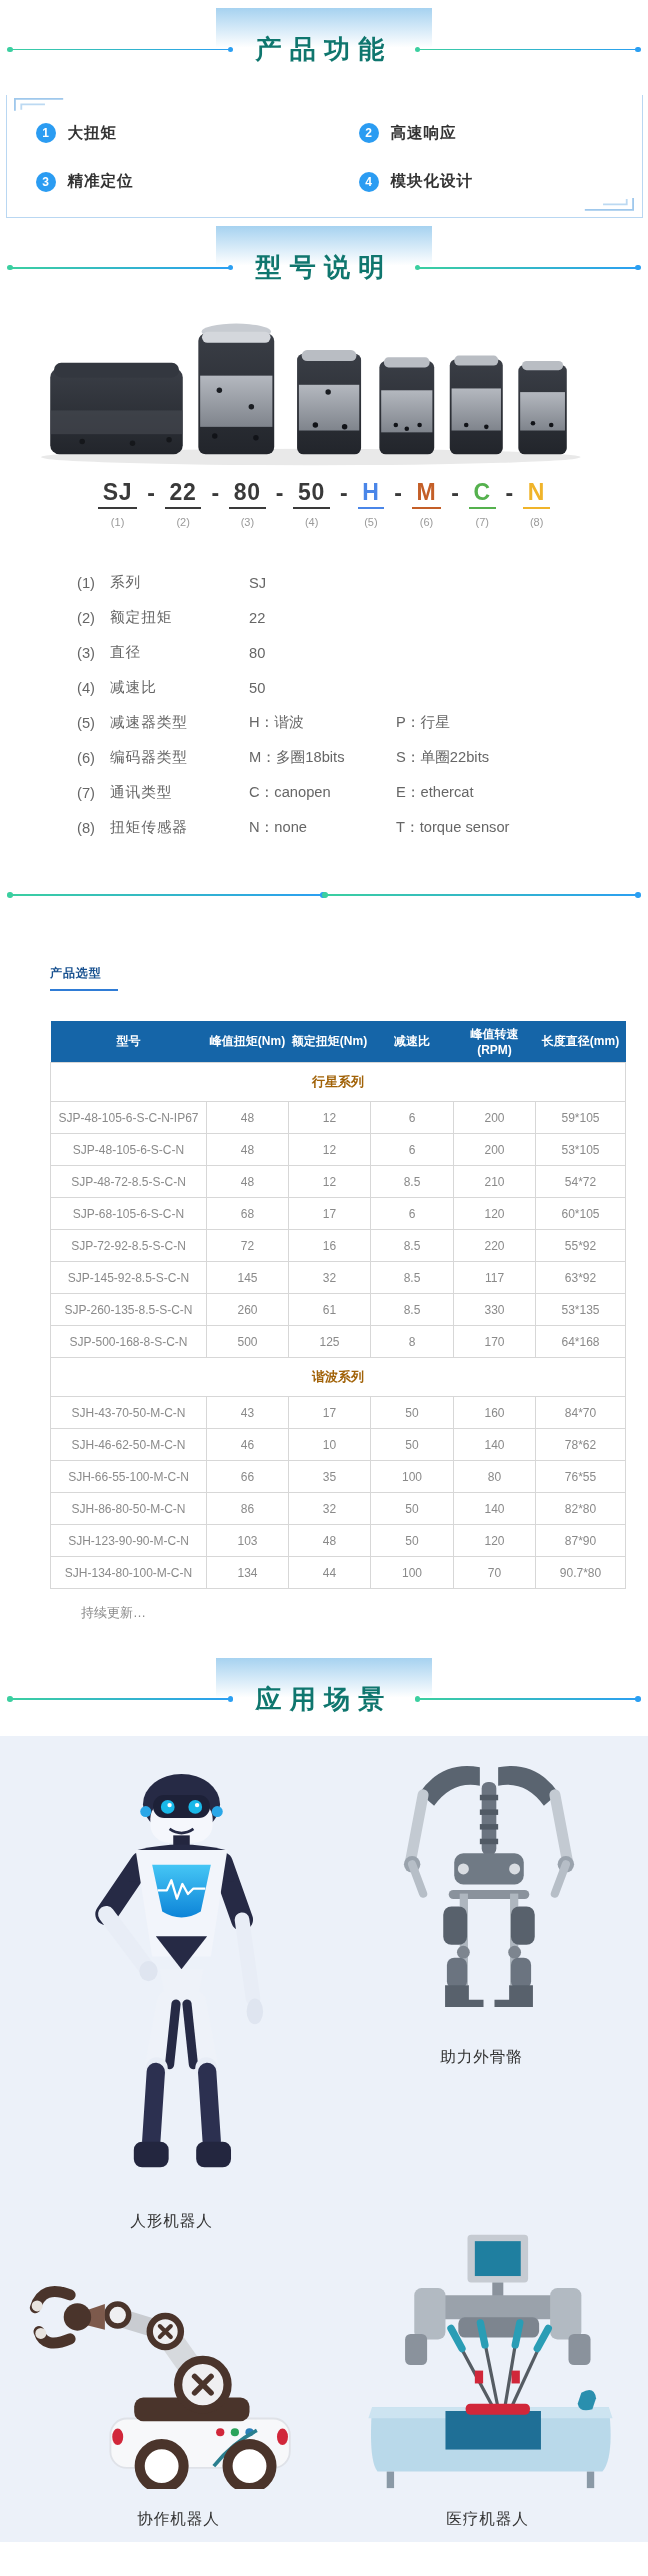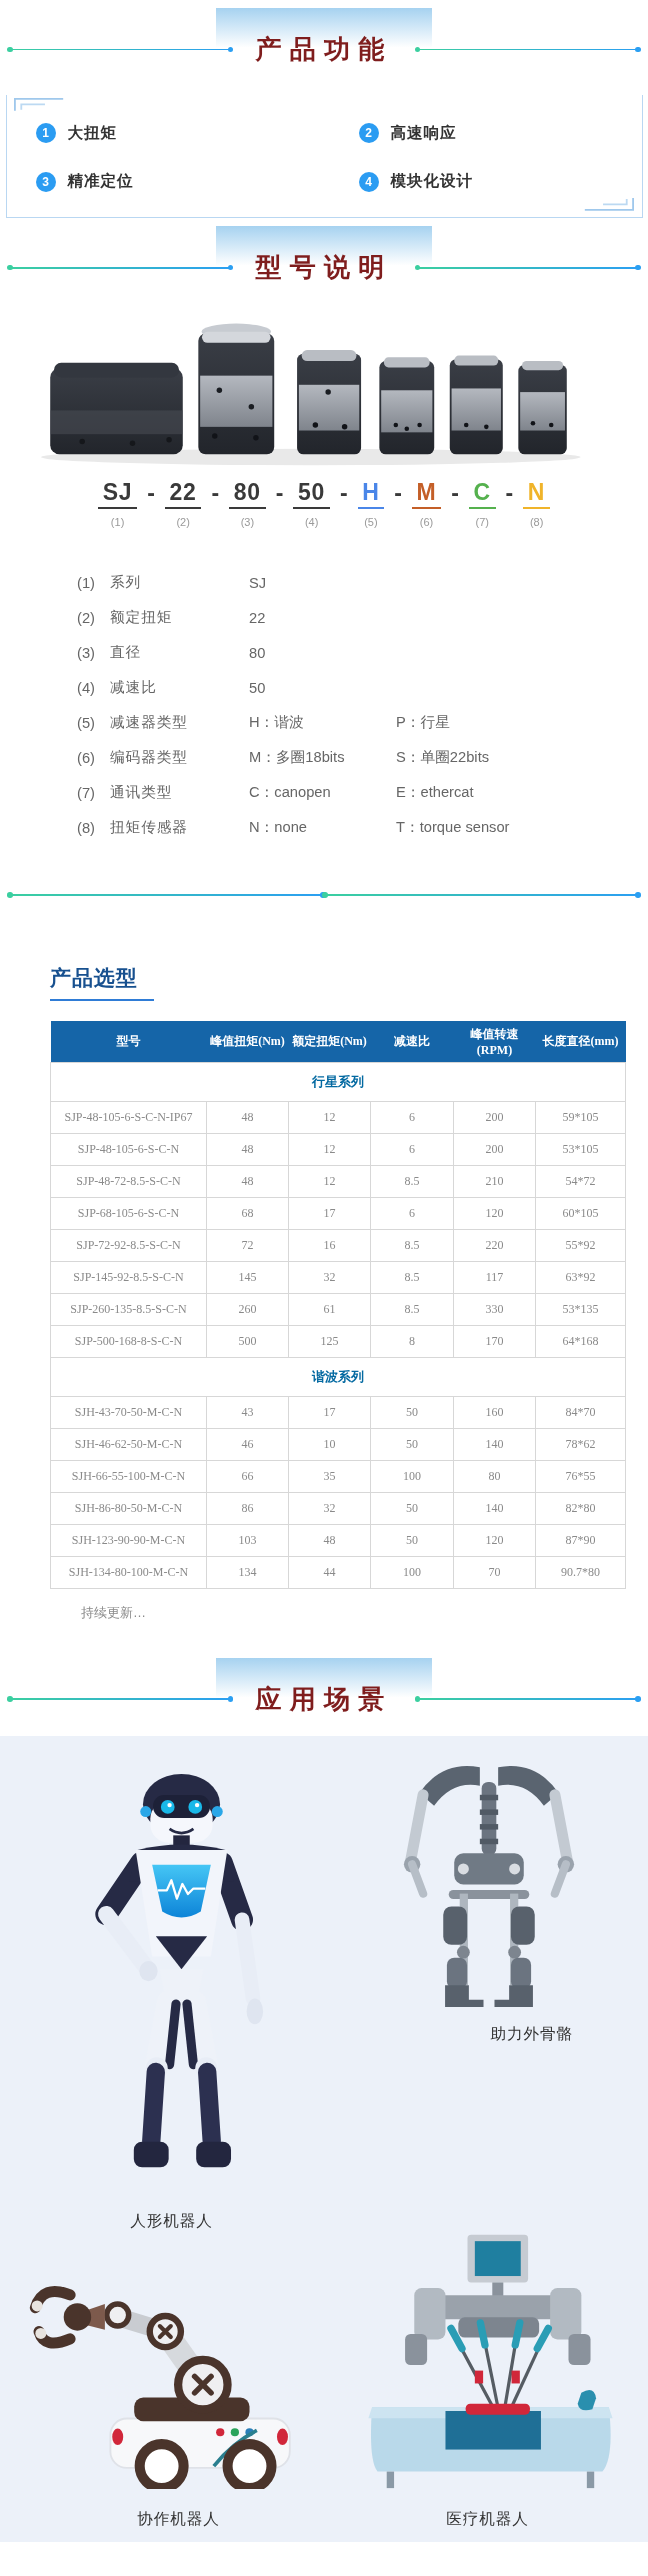--- a/index.html
+++ b/index.html
@@ -9,21 +9,21 @@
 
   
   .sec-header { height:73px; margin-top:13px; display:flex; align-items:center; padding:0 9.2px; position:relative; }
   .sec-line { flex:1; height:1.8px; background:linear-gradient(90deg,#3bcfa0,#2b9ff2); position:relative; }
   .sec-line::before, .sec-line::after { content:""; position:absolute; top:-1.8px; width:5.5px; height:5.5px; border-radius:50%; }
   .sec-line::before { left:-1.8px; background:#3bcfa0; }
   .sec-line::after  { right:-1.8px; background:#2b9ff2; }
   .sec-title-wrap { position:relative; padding:0 24px; }
   .sec-title-bg { position:absolute; left:50%; transform:translateX(-50%); top:-24px; width:216px; height:44px;
                   background:linear-gradient(180deg,#a6d2f0 0%, rgba(255,255,255,0) 90%); }
-  .sec-title { position:relative; font-size:26px; font-weight:bold; color:#7f1d1d; letter-spacing:8.3px; white-space:nowrap; }
+  .sec-title { position:relative; font-size:26px; font-weight:bold; color:#0f766e; letter-spacing:8.3px; white-space:nowrap; }
 
   
   .features-box { margin:9.2px 5.5px 0; height:123px; position:relative;
                   border-left:1.8px solid #b9d7f2; border-right:1.8px solid #b9d7f2; border-bottom:1.8px solid #b9d7f2; }
   .corner { position:absolute; width:51px; height:14.7px; }
   .corner-tl { top:1.8px; left:7.3px; }
   .corner-br { bottom:5.5px; right:7.3px; transform:rotate(180deg); }
   .features-grid { display:grid; grid-template-columns:323px 1fr; row-gap:27.5px; padding:27.5px 0 0 29px; }
   .feature-item { display:flex; align-items:center; gap:12px; }
   .feature-num { width:20px; height:20px; border-radius:50%; background:#2b9cf2; color:#fff;
@@ -43,34 +43,34 @@
   
   .spec-list { margin:27.5px 0 0 77px; }
   .spec-row { height:35px; display:flex; align-items:center; font-size:14.7px; color:#666; }
   .spec-num { width:33px; }
   .spec-label { width:139px; letter-spacing:0.9px; }
   .spec-v1 { width:147px; }
   .spec-v2 { flex:1; }
 
   
   .sel-label-wrap { margin:33px 0 0 50px; height:27.5px; }
-  .sel-label { display:inline-block; font-size:21px; font-weight:bold; color:#17508f; letter-spacing:0.9px;
+  .sel-label { display:inline-block; font-size:12px; font-weight:bold; color:#17508f; letter-spacing:0.9px;
                border-bottom:2.8px solid #2f7cd6; padding:0 16.5px 6.4px 0; cursor:pointer; }
-  .sel-table { margin:29px 0 0 50px; width:573px; border-collapse:collapse; table-layout:fixed;font-family:Liberation Serif, serif; }
+  .sel-table { margin:29px 0 0 50px; width:573px; border-collapse:collapse; table-layout:fixed; }
   .sel-table th { background:#1565a8; color:#fff; font-size:12px; font-weight:bold; height:42px; text-align:center; }
   .sel-table td { border:0.9px solid #d7d7d7; font-size:12px; color:#8a8a8a; text-align:center; height:32px; background:#fff; }
-  .sel-table td.group-cell { color:#0369a1; font-weight:bold; font-size:13px; height:39px; }
+  .sel-table td.group-cell { color:#a16207; font-weight:bold; font-size:13px; height:39px; }
   .footnote { margin:14.7px 0 0 81px; font-size:13px; color:#8a8a8a; height:16.5px; }
 
   
   .app-panel { margin-top:0; height:806px; background:#ecf1f9; position:relative; }
   .app-fig { position:absolute; }
   .app-caption { position:absolute; font-size:15.6px; color:#333; letter-spacing:0.9px; text-align:center; width:183px; }
   .cap-humanoid { left:80px;  top:475px; }
-  .cap-exo      { left:390px; top:288px;text-align:right; }
+  .cap-exo      { left:390px; top:311px; }
   .cap-cobot    { left:87px;  top:773px; }
   .cap-medical  { left:396px; top:773px; }
 </style>
 </head>
 <body>
 
 <div class="page">
 
   <div class="sec-header">
     <div class="sec-line"></div>

